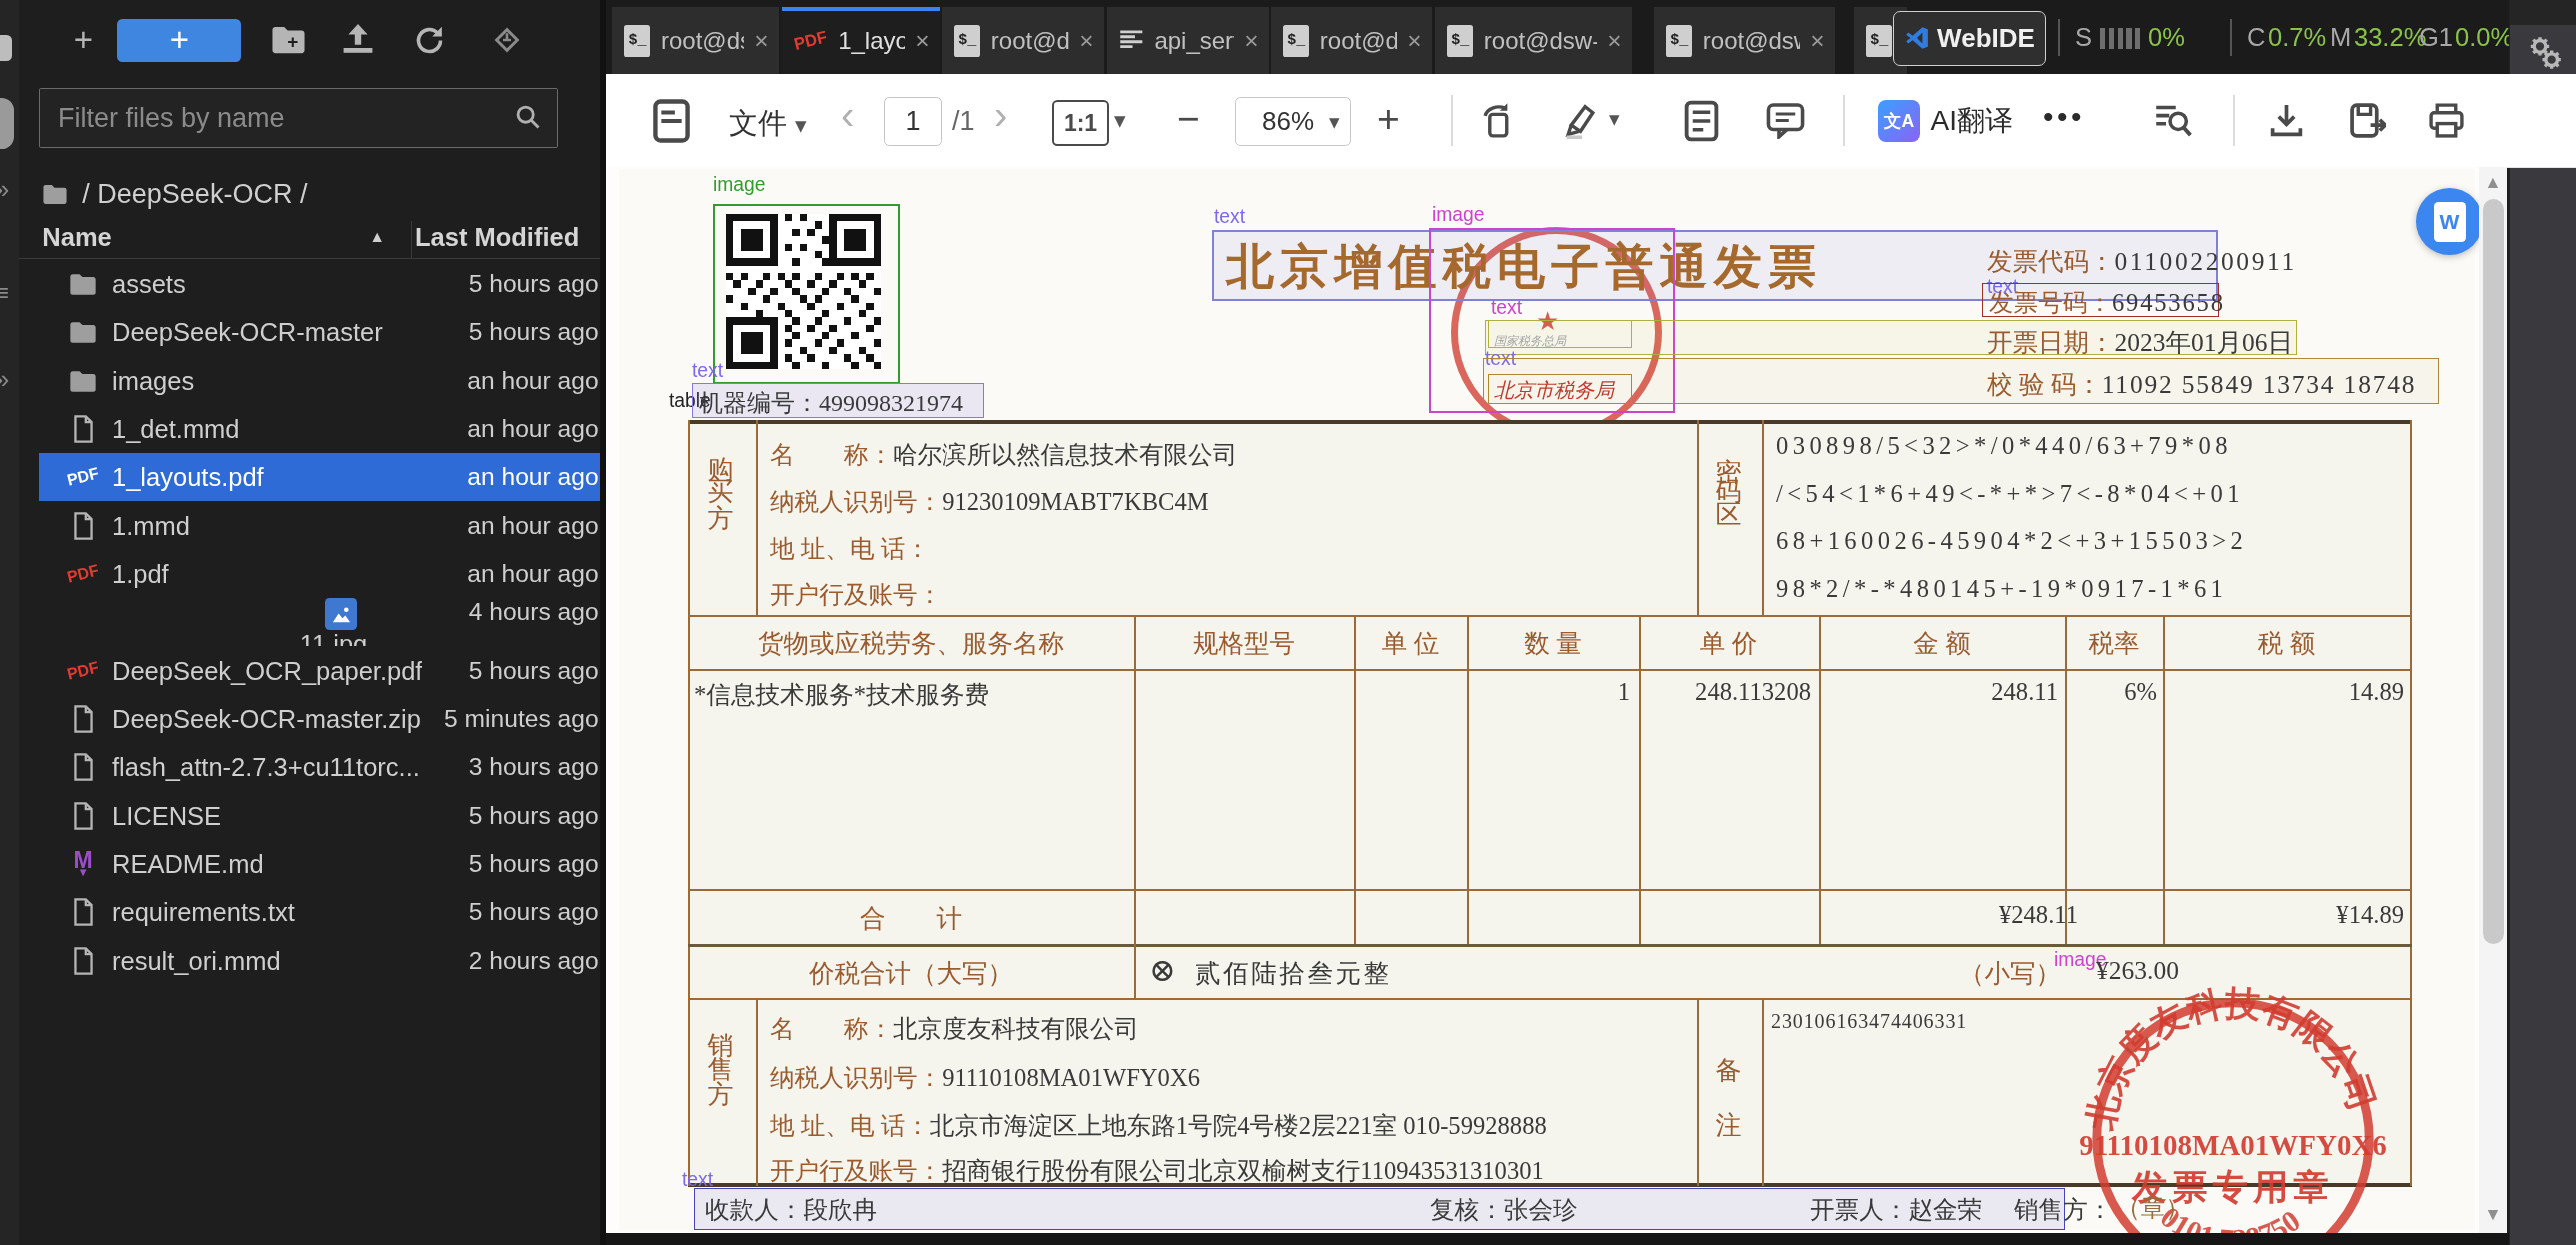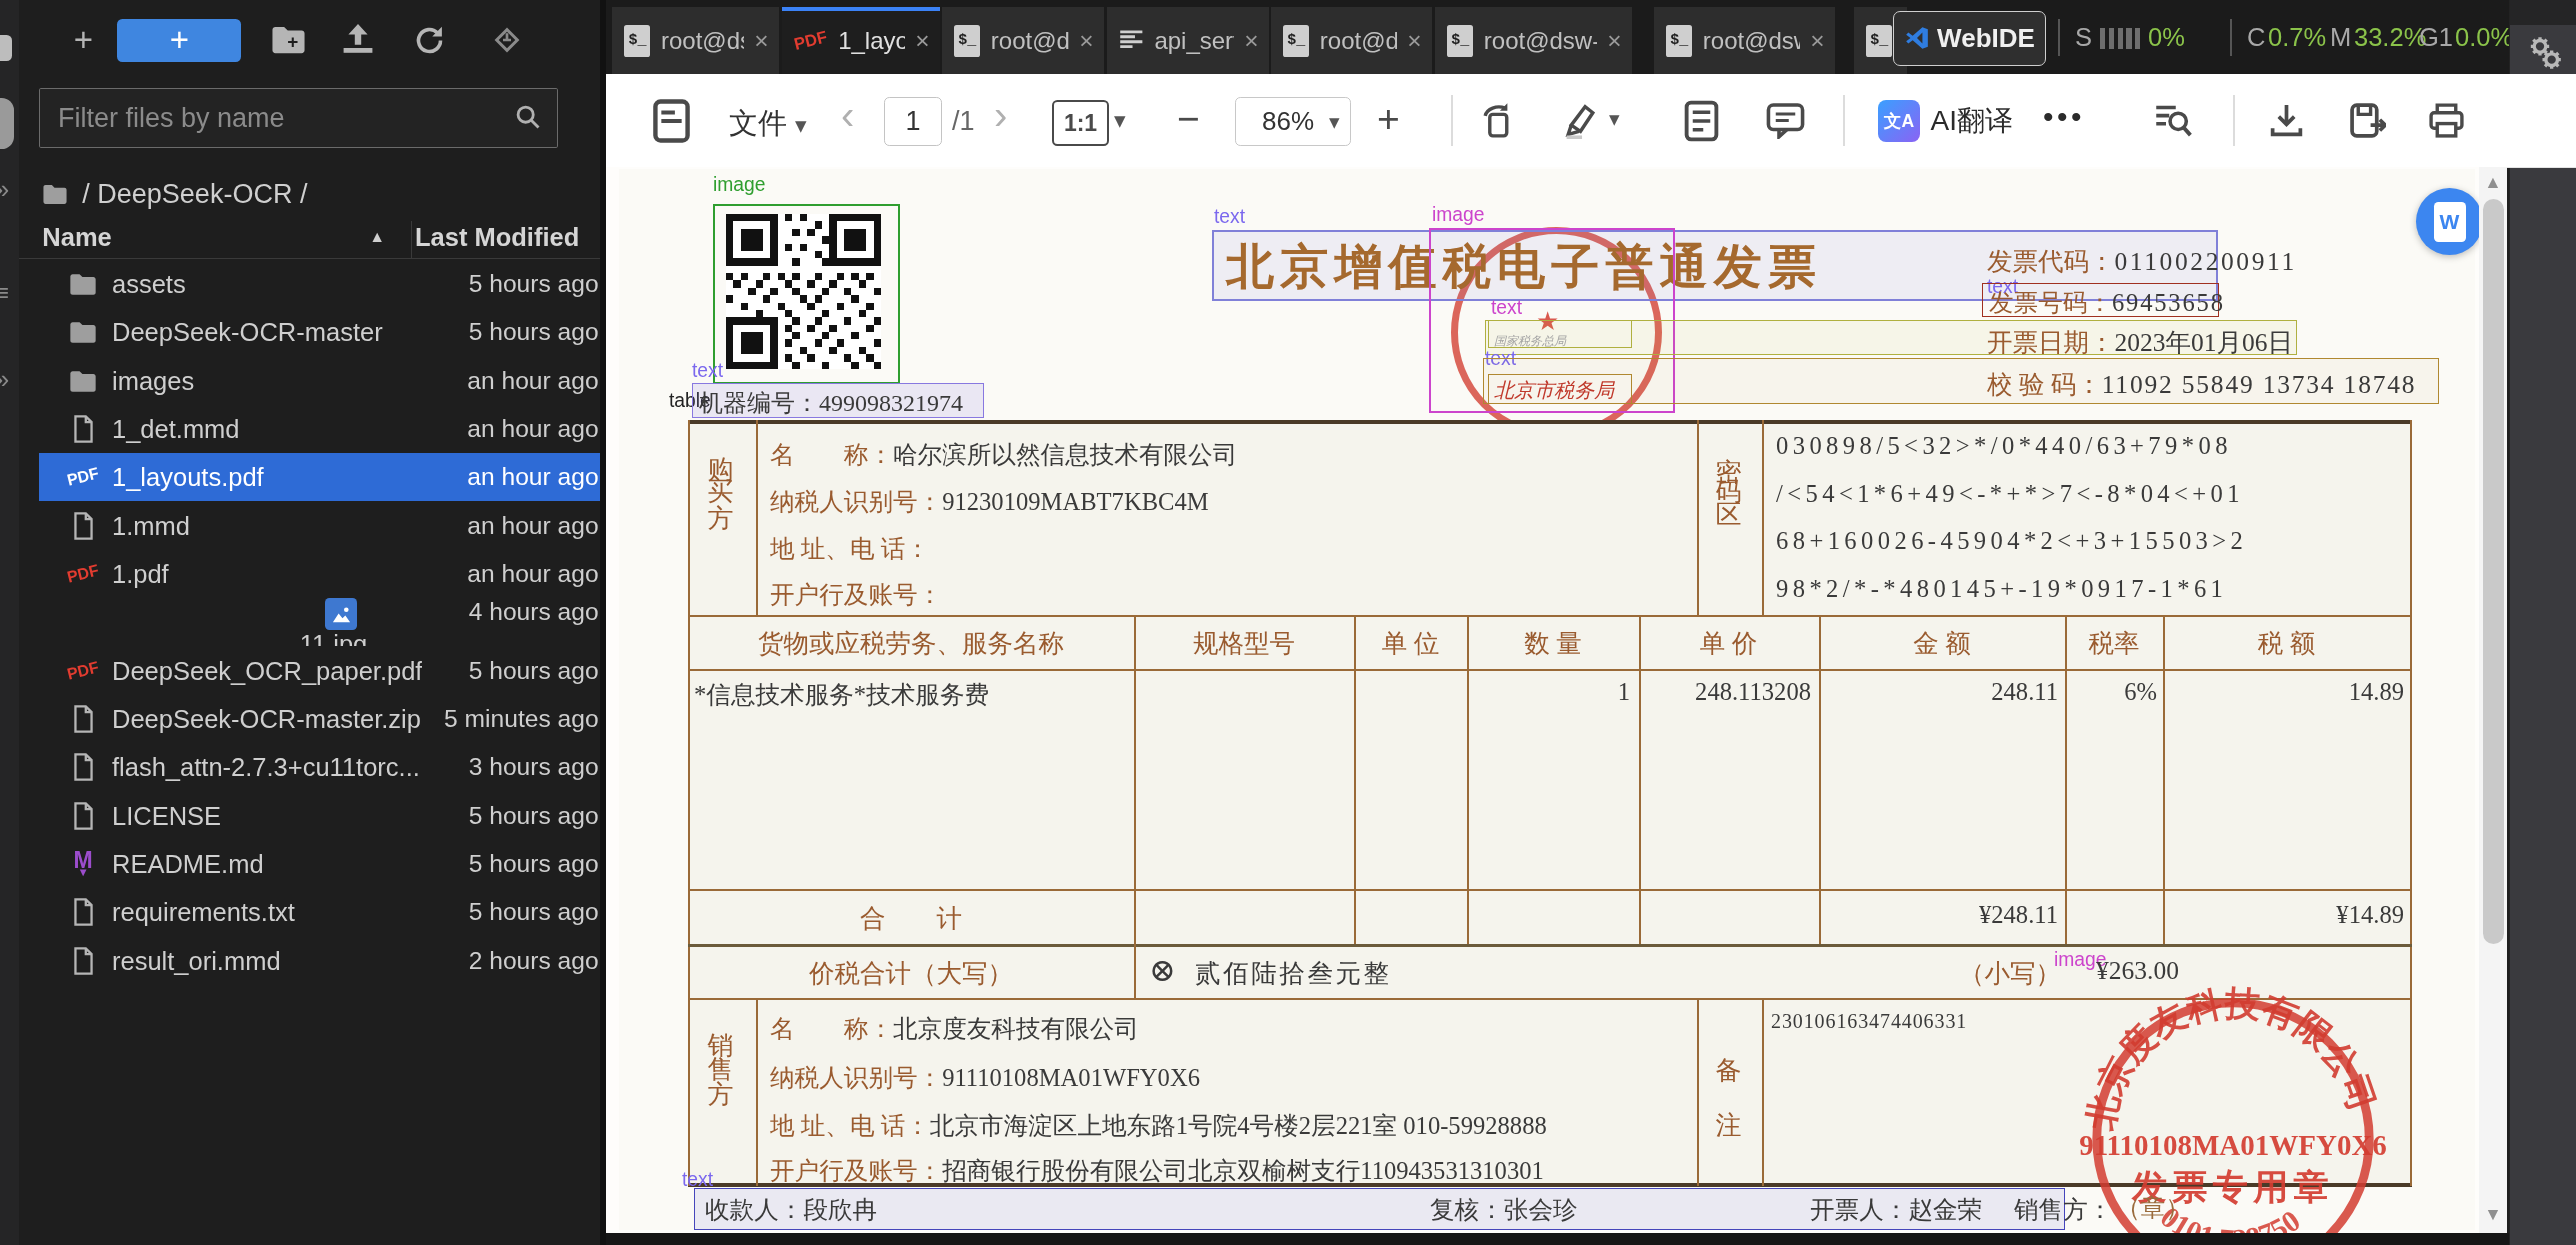--- a/index.html
+++ b/index.html
@@ -614,21 +614,21 @@
   <div class="cellhdr" style="left:2163px;width:247px;">税 额</div>
 
   <div class="abs serif inkval" style="left:694px;top:678px;font-size:24.6px;white-space:nowrap;">*信息技术服务*技术服务费</div>
   <div class="rightnum" style="left:1467px;top:678px;width:163px;">1</div>
   <div class="rightnum" style="left:1639px;top:678px;width:172px;">248.113208</div>
   <div class="rightnum" style="left:1819px;top:678px;width:239px;">248.11</div>
   <div class="rightnum" style="left:2065px;top:678px;width:92px;">6%</div>
   <div class="rightnum" style="left:2163px;top:678px;width:241px;">14.89</div>
 
   <div class="abs serif brown" style="left:688px;top:901px;width:446px;text-align:center;font-size:25.5px;">合　　计</div>
-  <div class="rightnum" style="left:1819px;top:901px;width:239px;">¥248.11</div>
+  <div class="rightnum" style="left:1819px;top:901px;width:239px;padding-left:20px;">¥248.11</div>
   <div class="rightnum" style="left:2163px;top:901px;width:241px;">¥14.89</div>
 
   <div class="abs serif brown" style="left:688px;top:956px;width:446px;text-align:center;font-size:25.5px;">价税合计（大写）</div>
   <span class="abs serif inkval" style="left:1149px;top:951px;font-size:32px;">⊗</span>
   <span class="abs serif inkval" style="left:1195px;top:956px;font-size:25.5px;letter-spacing:2.6px;">贰佰陆拾叁元整</span>
   <span class="abs serif brown" style="left:1959px;top:956px;font-size:25.5px;">（小写）</span>
   <span class="abs ocrlabel" style="left:2054px;top:949px;color:#cc44cc;">image</span>
   <span class="abs serif in
 kval" style="left:2096px;top:956px;font-size:25.5px;color:#3a3a3a;">¥263.00</span>
 

